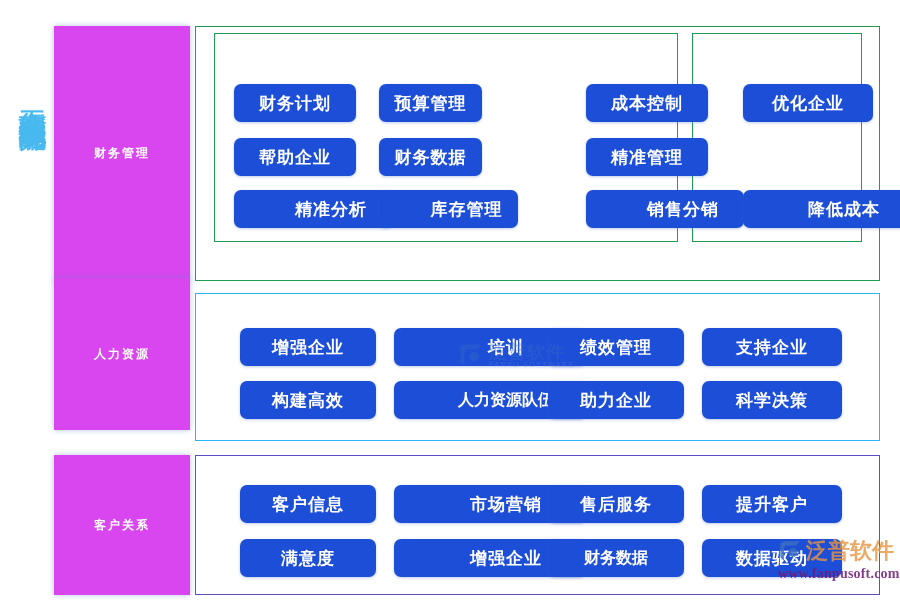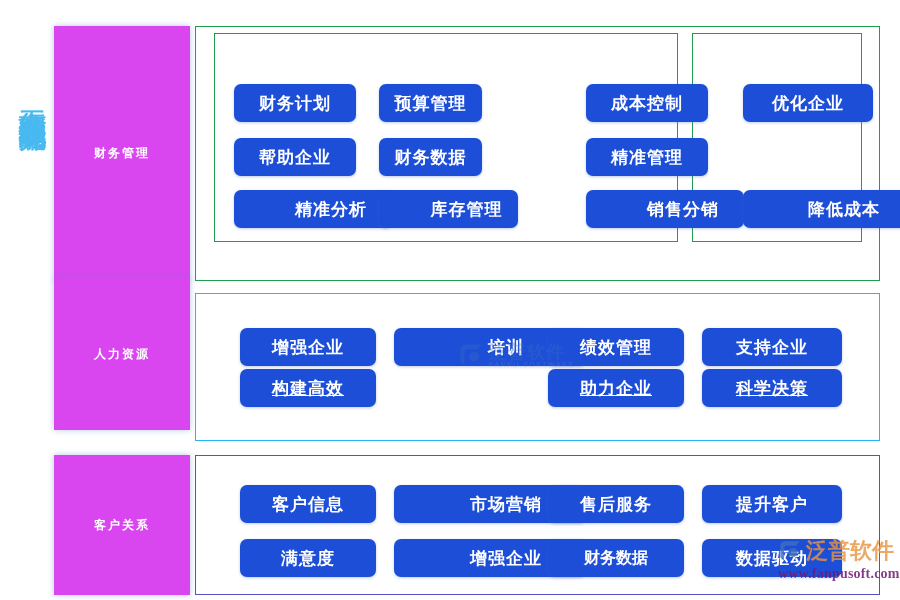--- a/index.html
+++ b/index.html
@@ -112,21 +112,21 @@
 
   
   .r1rc { left: 743px; width: 130px; }
 
   
   .c1 { left: 240px; width: 136px; }
   .c2 { left: 394px; width: 160px; padding-left: 32px; }
   .c3 { left: 548px; width: 136px; }
   .c4 { left: 702px; width: 140px; }
   .r2y1 { top: 328px; }
-  .r2y2 { top: 369px; text-decoration: underline; }
+  .r2y2 { top: 381px; }
   .r3y1 { top: 485px; }
   .r3y2 { top: 539px; }
 
   
   .wm-center {
     position: absolute;
     left: 458px;
     top: 332px;
     width: 128px;
     height: 46px;
@@ -204,20 +204,21 @@
   <div class="rowbox rowbox-2"></div>
 
   <div class="cat cat-2">人力资源</div>
 
   <div class="pill c1 r2y1">增强企业</div>
   <div class="pill c2 r2y1">培训</div>
   <div class="pill c3 r2y1">绩效管理</div>
   <div class="pill c4 r2y1">支持企业</div>
 
   <div class="pill c1 r2y2">构建高效</div>
+  <div class="pill c2 r2y2 narrow">人力资源队伍</div>
   <div class="pill c3 r2y2">助力企业</div>
   <div class="pill c4 r2y2">科学决策</div>
 
   <div class="rowbox rowbox-3"></div>
 
   <div class="cat cat-3">客户关系</div>
 
   <div class="pill c1 r3y1">客户信息</div>
   <div class="pill c2 r3y1">市场营销</div>
   <div class="pill c3 r3y1">售后服务</div>

